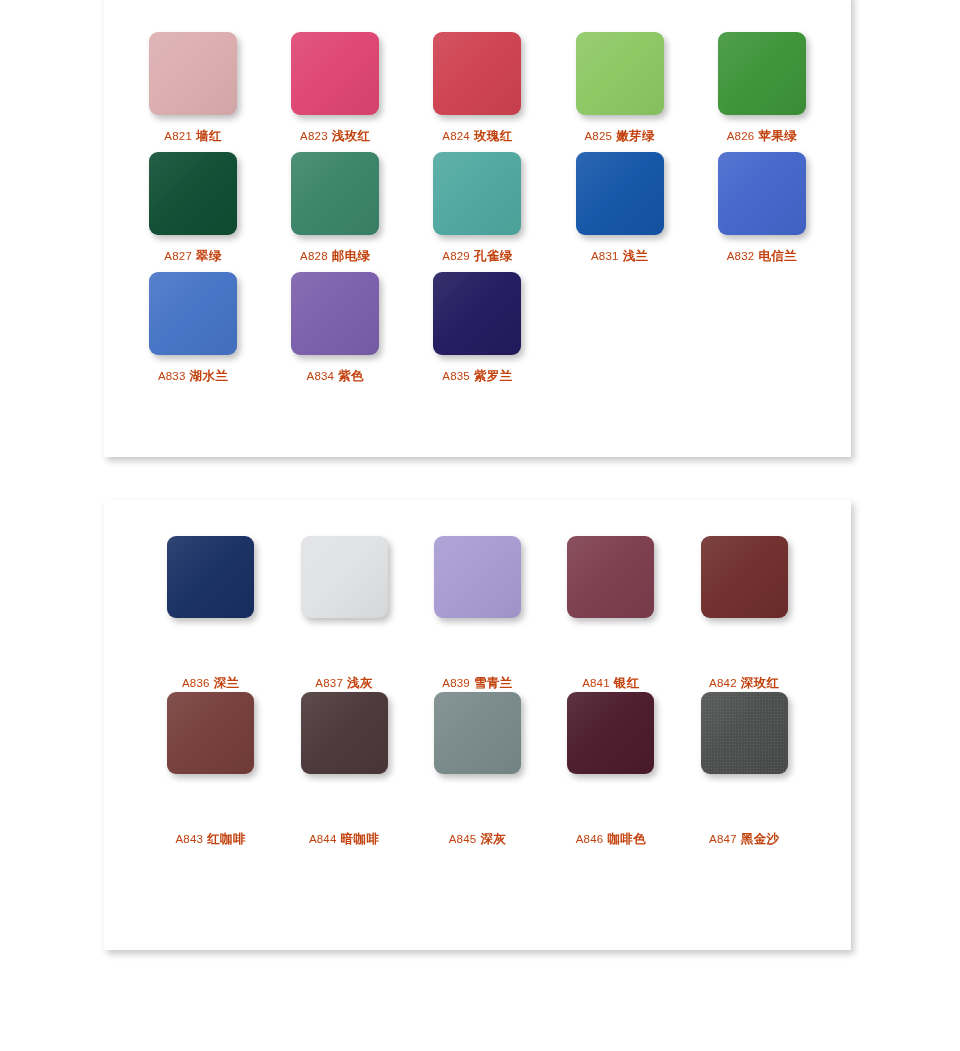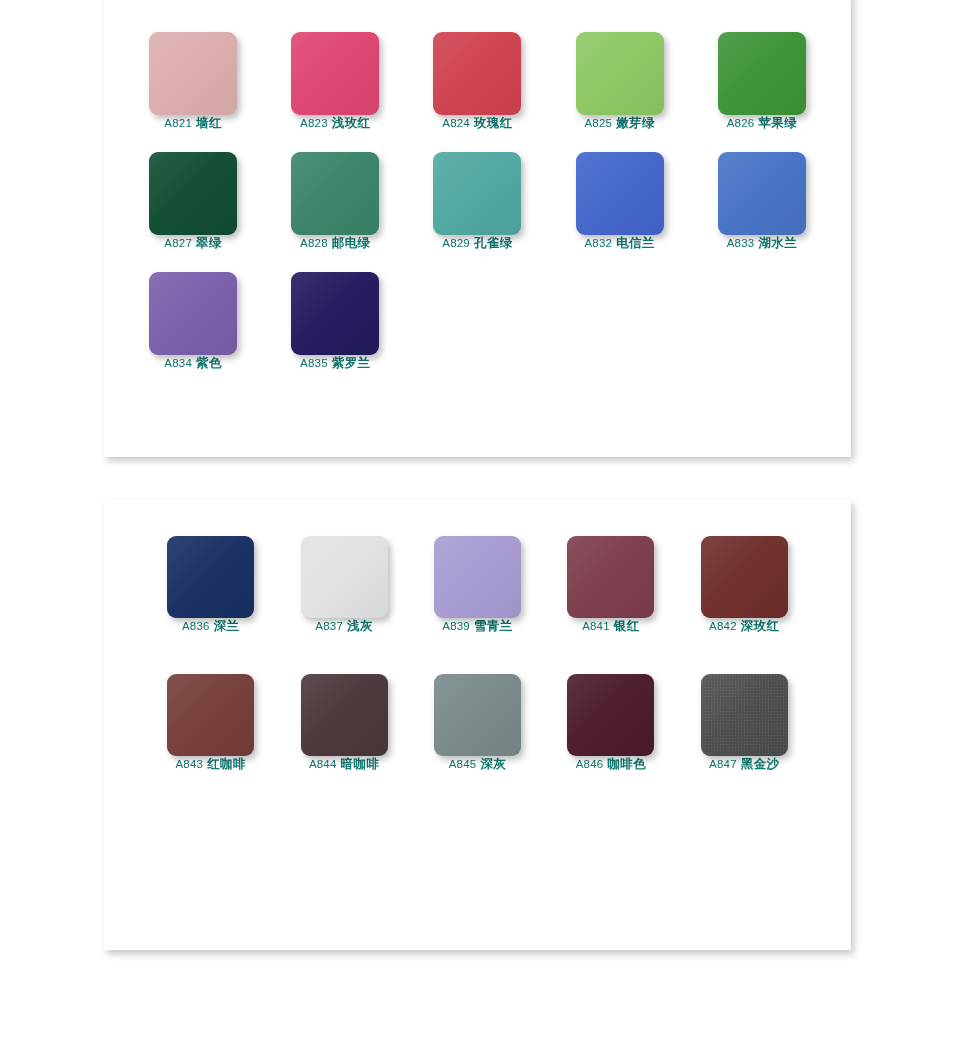--- a/index.html
+++ b/index.html
@@ -47,21 +47,21 @@
     padding: 36px 40px 0 40px;
     row-gap: 0px;
   }
 
   .swatch-cell {
     display: flex;
     flex-direction: column;
     align-items: center;
   }
   #panel-1 .swatch-cell { height: 120px; }
-  #panel-2 .swatch-cell { height: 138px; }
+  #panel-2 .swatch-cell { height: 156px; justify-content: space-between; }
 
   .chip-wrap {
     display: flex;
     justify-content: center;
     align-items: flex-start;
   }
 
   .chip {
     width: 88px;
     height: 83px;
@@ -92,22 +92,23 @@
     opacity: 0.35;
     background-image:
       radial-gradient(rgba(255,255,255,0.35) 0.6px, transparent 0.7px),
       radial-gradient(rgba(0,0,0,0.35) 0.6px, transparent 0.7px);
     background-size: 3px 3px, 4px 4px;
     background-position: 0 0, 2px 1px;
     pointer-events: none;
   }
 
   .chip-label {
+    margin-top: 13px;
     font-size: 12.5px;
-    color: #0f766e;
+    color: #c2410c;
     letter-spacing: 0.4px;
     white-space: nowrap;
     font-family: "Liberation Sans", "DejaVu Sans", sans-serif;
   }
   .chip-label .code {
     font-size: 11.5px;
     letter-spacing: 0.2px;
   }
   .chip-label .cname {
     font-weight: bold;
@@ -164,20 +165,26 @@
           <div class="chip-label"><span class="code">A828</span><span class="cname">邮电绿</span></div>
         </div>
         <div class="swatch-cell">
           <div class="chip-wrap">
             <div class="chip" style="background: rgb(79, 168, 160);"></div>
           </div>
           <div class="chip-label"><span class="code">A829</span><span class="cname">孔雀绿</span></div>
         </div>
         <div class="swatch-cell">
           <div class="chip-wrap">
+            <div class="chip" style="background: rgb(20, 85, 168);"></div>
+          </div>
+          <div class="chip-label"><span class="code">A831</span><span class="cname">浅兰</span></div>
+        </div>
+        <div class="swatch-cell">
+          <div class="chip-wrap">
             <div class="chip" style="background: rgb(67, 102, 203);"></div>
           </div>
           <div class="chip-label"><span class="code">A832</span><span class="cname">电信兰</span></div>
         </div>
         <div class="swatch-cell">
           <div class="chip-wrap">
             <div class="chip" style="background: rgb(70, 115, 198);"></div>
           </div>
           <div class="chip-label"><span class="code">A833</span><span class="cname">湖水兰</span></div>
         </div>

